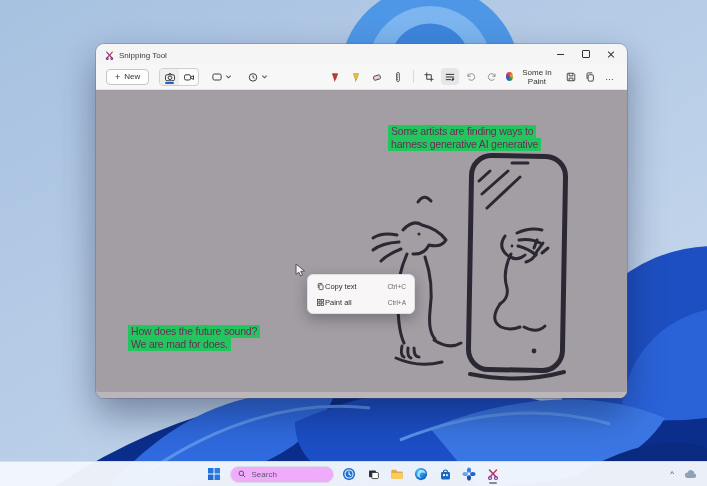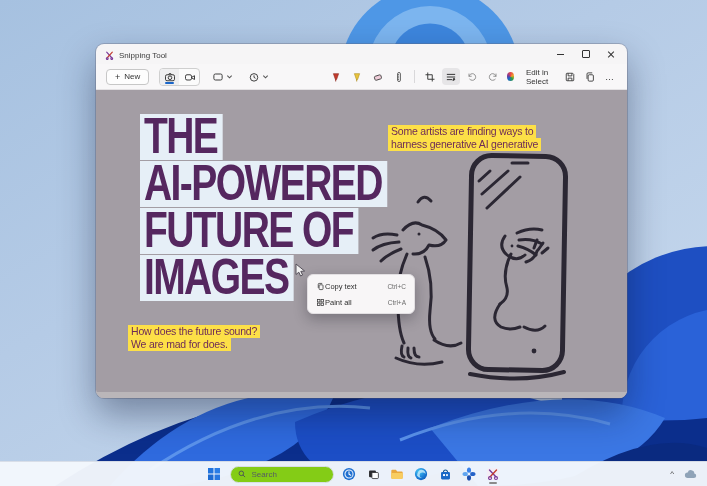--- a/index.html
+++ b/index.html
@@ -45,37 +45,37 @@
   .edit-paint{display:flex;align-items:center;gap:4px;border:none;background:none;font-size:8px;color:#333;padding:0 2px}
   .paint-dot{width:9px;height:9px;border-radius:50%;background:conic-gradient(#e5484d,#f5a524,#2f9e44,#1a66c9,#7a3a9a,#e5484d)}
   .more-btn{border:none;background:none;font-size:9px;color:#333;padding:0 3px;line-height:10px}
 
   
   .content{flex:1;position:relative;background:#a39da4;border-radius:0 0 8px 8px;overflow:hidden}
   .page-edge{position:absolute;left:0;right:0;bottom:0;height:6px;background:#bab6b9}
   .headline{position:absolute;left:44px;top:24px}
   .hl-line{display:table;background:#e6eff7;color:#55275f;font-weight:bold;font-size:50px;line-height:40px;letter-spacing:-2px;padding:2px 7px 4px 5px;margin-bottom:1px;white-space:nowrap;transform:scaleX(.78);transform-origin:left top}
   .caption{position:absolute;font-size:10.5px;line-height:13px;color:#6d2b57;font-weight:bold;letter-spacing:-.2px}
-  .caption span{display:table;background:#fde047;padding:0 3px}
+  .caption span{display:table;background:#22c55e;padding:0 3px}
   .cap-top{left:292px;top:35px;font-weight:normal}
   .cap-bottom{left:32px;top:235px;font-weight:normal}
   .illus{position:absolute;left:270px;top:60px;width:214px;height:236px}
 
   .ctx{position:absolute;left:211px;top:184px;width:102px;background:#f8f6f7;border:1px solid #e2dfe2;border-radius:6px;box-shadow:0 5px 14px rgba(20,20,30,.30);padding:3px 2px;z-index:4}
   .ctx-item{display:flex;align-items:center;height:16px;padding:0 6px;font-size:7.5px;color:#2e2e2e;border-radius:4px;background:none;border:none;width:100%;box-sizing:border-box;text-align:left}
   .ctx-sc{margin-left:auto;font-size:6.5px;color:#6b6b6b}
   .cursor{position:absolute;left:199px;top:173px;z-index:5}
 
   
   .taskbar{position:absolute;left:0;right:0;bottom:0;height:24px;z-index:6;
     background:rgba(243,247,252,.97);border-top:1px solid rgba(195,203,215,.55);
     display:flex;align-items:center;justify-content:center;gap:7px}
   .tb-icon{width:17px;height:20px;display:flex;align-items:center;justify-content:center;border:none;background:none;padding:0;position:relative}
   .active-bar{position:absolute;left:4.5px;bottom:0;width:8px;height:2px;border-radius:1px;background:#8b8b8b}
-  .search-pill{display:flex;align-items:center;gap:4px;width:104px;height:17px;border-radius:9px;background:#84cc16;border:1px solid #d9dee6;padding:0 7px;box-sizing:border-box}
+  .search-pill{display:flex;align-items:center;gap:4px;width:104px;height:17px;border-radius:9px;background:#f0abfc;border:1px solid #d9dee6;padding:0 7px;box-sizing:border-box}
   .search-pill input{border:none;outline:none;background:transparent;width:72px;font-size:8px;color:#444;font-family:"Liberation Sans",sans-serif}
   .search-pill input::placeholder{color:#565b63}
   .tray{position:absolute;right:9px;top:0;bottom:0;display:flex;align-items:center;gap:9px}
   .chevron-up{font-size:8px;color:#3a3a3a;border:none;background:none;padding:0;line-height:8px}
 </style>
 </head>
 <body>
 
 <svg class="bloom" viewBox="0 0 707 486" preserveAspectRatio="none">
 
@@ -210,45 +210,39 @@
         <svg width="12" height="12" viewBox="0 0 16 16" fill="none" stroke="#8f8f8f" stroke-width="1.3" stroke-linecap="round">
             <path d="M12 7a4.5 4.5 0 1 0-1 4"></path>
             <path d="M12 4v3H9"></path>
           </svg>
       </button>
     </div>
 
     <div class="right-group">
       <button class="edit-paint">
         <span class="paint-dot"></span>
-        <span>Edit in Select</span>
+        <span>Some in Paint</span>
       </button>
       <button class="tool-btn">
         <svg width="12" height="12" viewBox="0 0 16 16" fill="none" stroke="#3a3a3a" stroke-width="1.2">
             <path d="M3 4a1 1 0 0 1 1-1h7.5L13 4.5V12a1 1 0 0 1-1 1H4a1 1 0 0 1-1-1Z"></path>
             <path d="M5.5 3v3.5h5V3M5.5 13V9.5h5V13"></path>
           </svg>
       </button>
       <button class="tool-btn">
         <svg width="12" height="12" viewBox="0 0 16 16" fill="none" stroke="#3a3a3a" stroke-width="1.2">
             <rect x="5.5" y="5" width="7" height="8.5" rx="1.5"></rect>
             <path d="M4 10.5V4a1.5 1.5 0 0 1 1.5-1.5H11"></path>
           </svg>
       </button>
       <button class="more-btn">…</button>
     </div>
   </div>
 
   <div class="content">
-    <div class="headline">
-      <span class="hl-line">THE</span>
-      <span class="hl-line">AI-POWERED</span>
-      <span class="hl-line">FUTURE OF</span>
-      <span class="hl-line">IMAGES</span>
-    </div>
 
     <div class="caption cap-top">
       <span>Some artists are finding ways to</span>
       <span>harness generative AI generative</span>
     </div>
     <div class="caption cap-bottom">
       <span>How does the future sound?</span>
       <span>We are mad for does.</span>
     </div>
 

